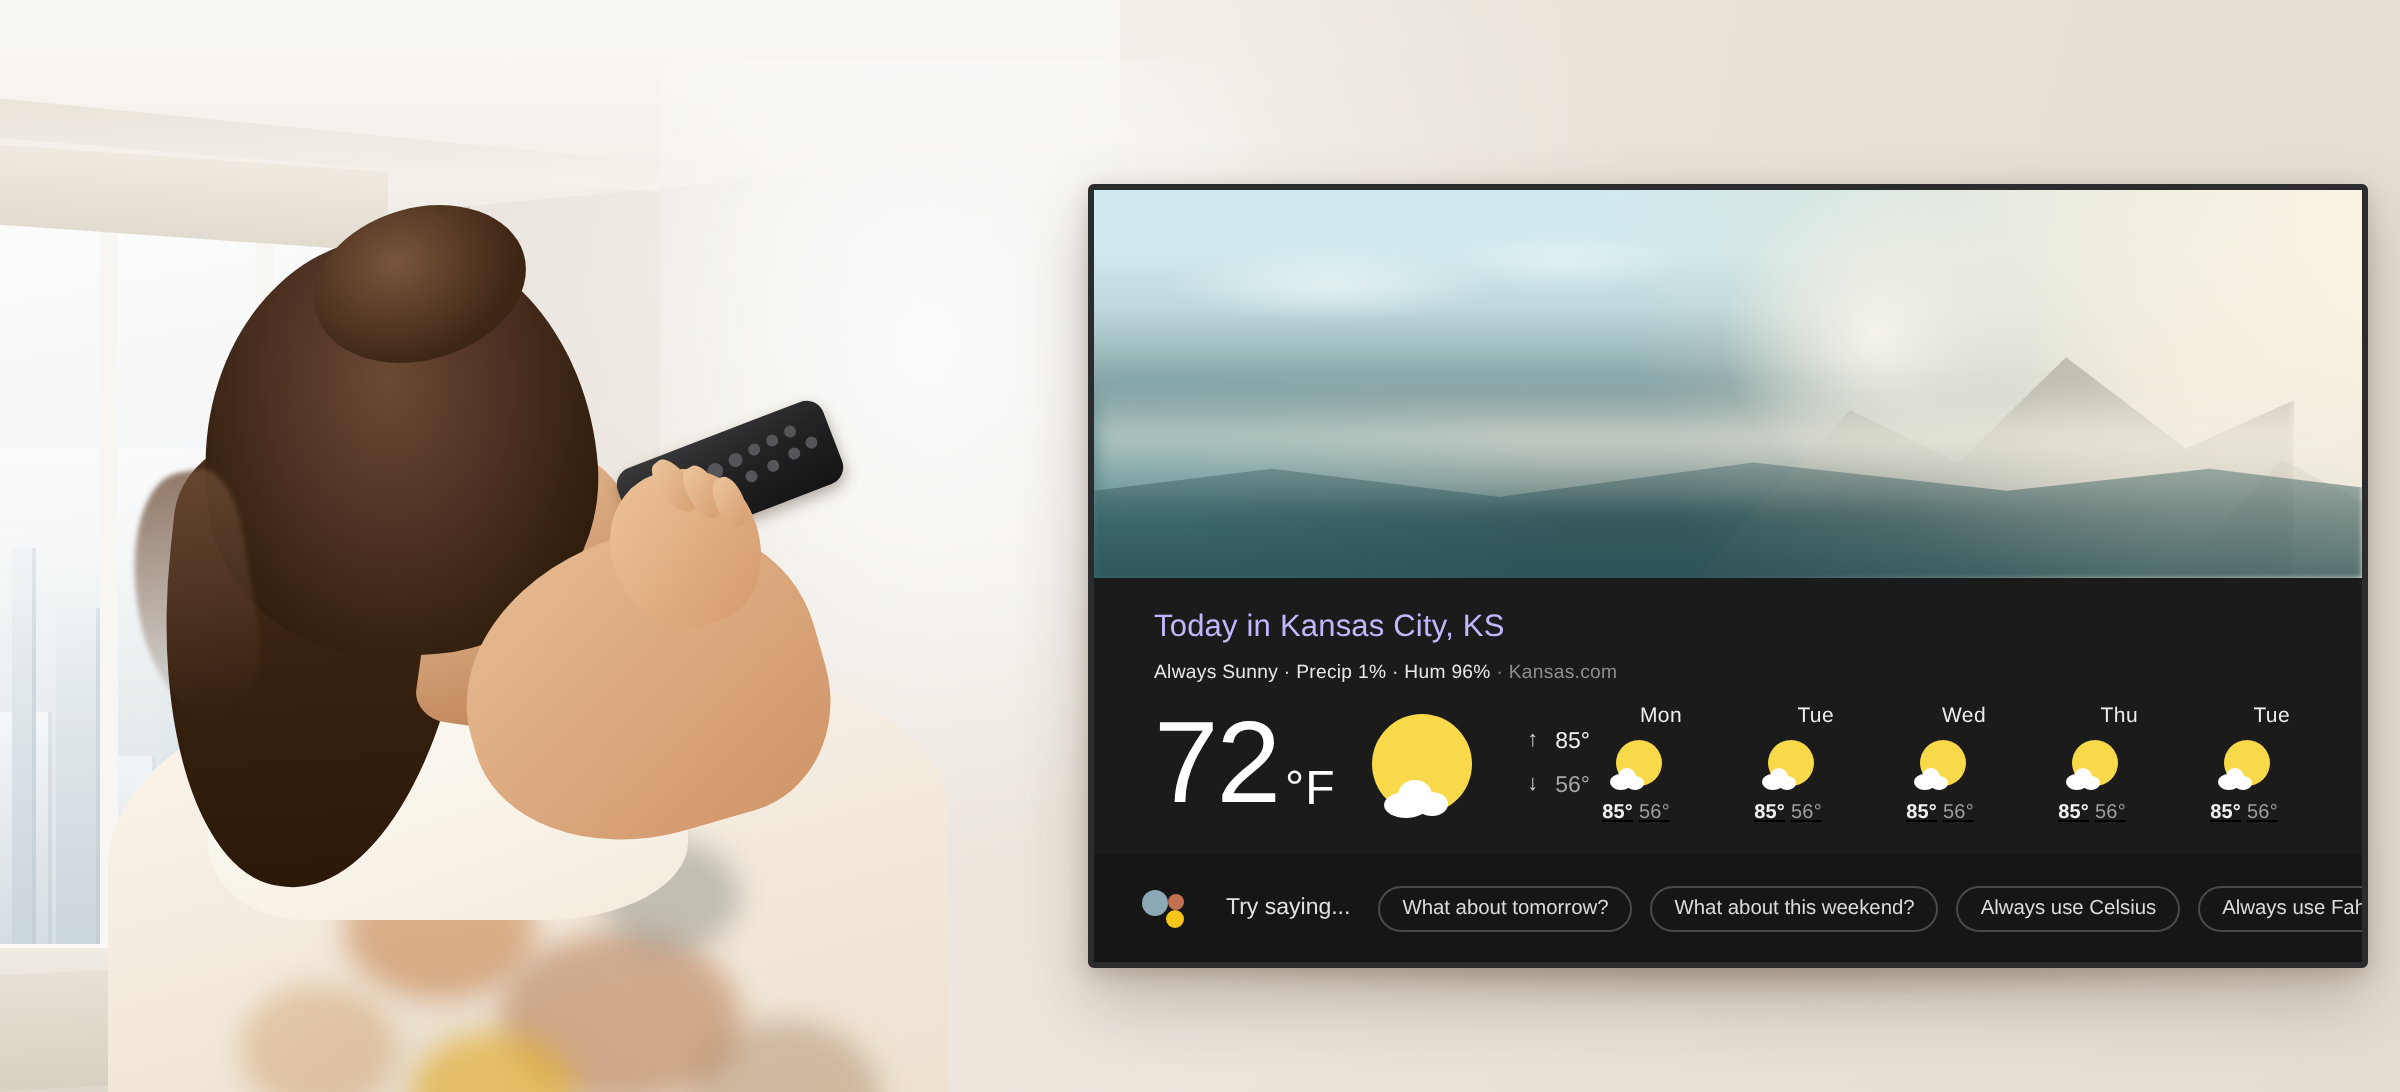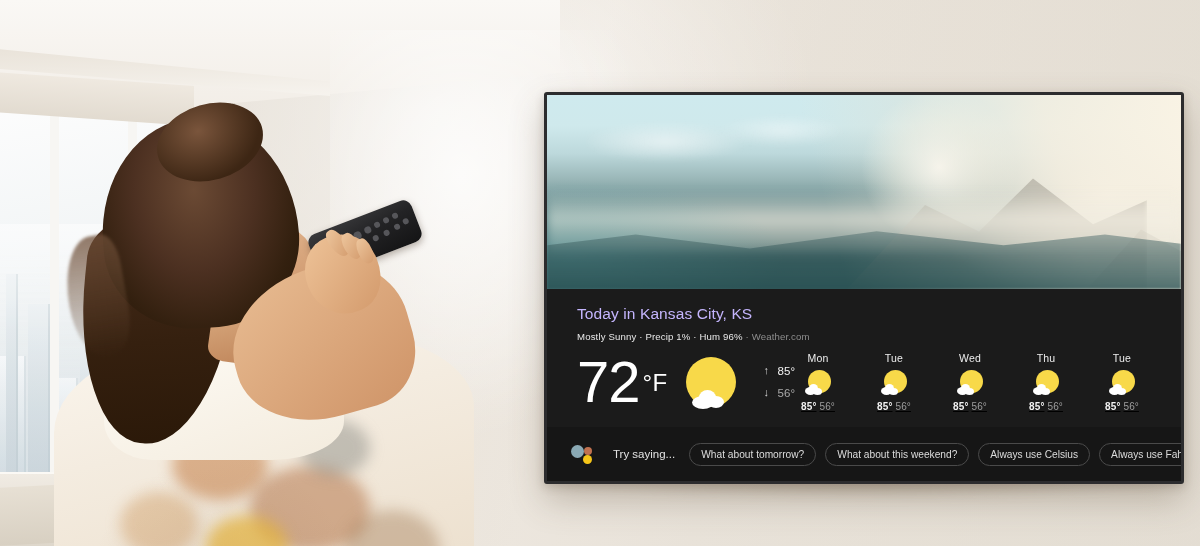--- a/index.html
+++ b/index.html
@@ -239,38 +239,38 @@
   
   .tv-panel {
     position:absolute; left:0; top:194px; width:100%; height:144px;
     background:#1b1b1b;
     padding:16px 30px 0 30px;
   }
   .wx-title { color:#c4b5fd; font-size:15.5px; letter-spacing:.1px; }
   .wx-sub { margin-top:8px; font-size:9.6px; color:#e8e8e8; letter-spacing:.15px; }
   .wx-sub .src { color:#8e8e8e; }
   .wx-body { display:flex; align-items:center; margin-top:10px; }
-  .temp-wrap { display:flex; align-items:center; }
+  .temp-wrap { display:flex; align-items:flex-end; }
   .temp-num { font-size:58px; font-weight:300; color:#fff; line-height:.94; letter-spacing:-1px; }
   .temp-unit { font-size:24px; font-weight:300; color:#fff; margin-left:3px; margin-top:2px; letter-spacing:.5px; }
 
   .sun-big { position:relative; width:56px; height:56px; margin-left:24px; margin-top:2px; }
   .sun-disc { position:absolute; right:2px; top:2px; width:50px; height:50px; border-radius:50%; background:#f8d949; }
   .sun-cloud { position:absolute; left:0; bottom:2px; width:34px; height:20px; }
   .sun-cloud i { position:absolute; background:#fff; border-radius:50%; }
 
   .hilo { margin-left:26px; font-size:11.5px; line-height:1.95; }
   .hilo .r { display:flex; align-items:center; }
   .hilo .ar { width:14px; color:#cfcfcf; font-size:11px; }
   .hilo .hi { color:#f1f1f1; }
   .hilo .lo { color:#a8a8a8; }
 
   .days { display:flex; margin-left:auto; gap:30px; padding-right:6px; }
   .day { text-align:center; width:46px; }
-  .day-name { font-size:10.5px; color:#ededed; letter-spacing:.2px; }
+  .day-name { font-size:10.5px; color:#ededed; letter-spacing:.2px;text-align:right; }
   .sun-sm { position:relative; width:26px; height:26px; margin:6px auto 5px; }
   .sun-sm .d { position:absolute; right:0; top:0; width:23px; height:23px; border-radius:50%; background:#f8d949; }
   .sun-sm .c { position:absolute; left:0; bottom:1px; width:17px; height:10px; }
   .sun-sm .c i { position:absolute; background:#fff; border-radius:50%; }
   .day-temps { font-size:10px; letter-spacing:.1px;text-decoration:underline; }
   .day-temps .h { color:#f2f2f2; font-weight:bold; }
   .day-temps .l { color:#9d9d9d; margin-left:3px; }
 
   
   .tv-sugg {
@@ -378,27 +378,27 @@
     <div class="ph-mtn2"></div>
     <div class="ph-fog"></div>
     <div class="ph-left-teal"></div>
     <div class="ph-ridge"></div>
   </div>
 
   <div class="tv-panel">
     <div class="wx-title">Today in Kansas City, KS</div>
 
     <div class="wx-sub">
-      <span>Mostly Sunny</span>
+      <span>Always Sunny</span>
       <span>·</span>
       <span>Precip 1%</span>
       <span>·</span>
       <span>Hum 96%</span>
       <span class="src">·</span>
-      <span class="src">Weather.com</span>
+      <span class="src">Kansas.com</span>
     </div>
 
     <div class="wx-body">
 
       <div class="temp-wrap">
         <span class="temp-num">72</span>
         <span class="temp-unit">°F</span>
       </div>
 
       <div class="sun-big">

